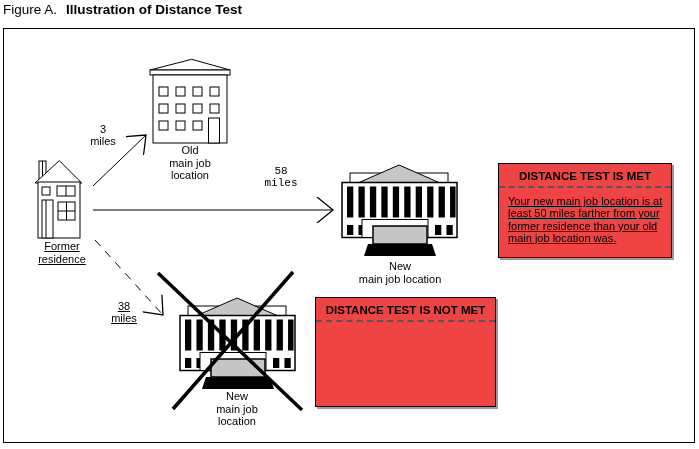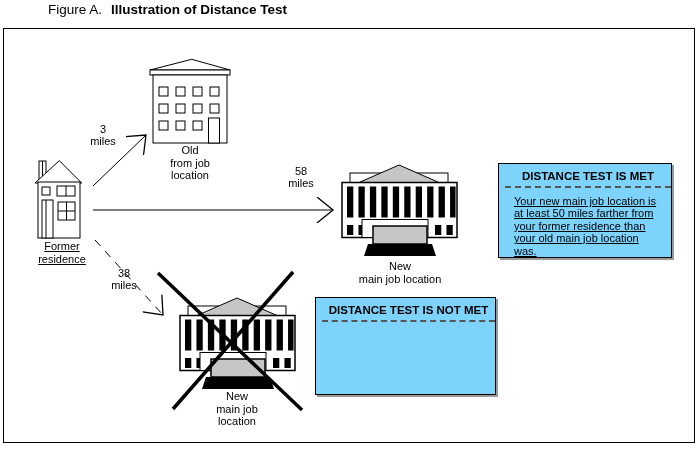--- a/index.html
+++ b/index.html
@@ -5,40 +5,40 @@
   :root{
     --ink:#000000;
     --gray:#c6c6c6;
     --shadow:#9a9a9a;
   }
   html,body{margin:0;padding:0;background:#ffffff;}
   .stage{
     position:relative;width:699px;height:449px;background:#ffffff;overflow:hidden;
     font-family:"Liberation Sans",sans-serif;color:var(--ink);
   }
-  .figure-title{position:absolute;left:3px;top:2px;font-size:13.5px;white-space:nowrap;margin-left:45px;}
+  .figure-title{position:absolute;left:3px;top:2px;font-size:13.5px;white-space:nowrap;}
   .figure-title .fig-label{font-weight:normal;}
   .figure-title .fig-text{font-weight:bold;margin-left:9px;}
   .frame{
     position:absolute;left:3px;top:28px;width:692px;height:415px;
     border:1px solid var(--ink);box-sizing:border-box;background:#ffffff;
   }
   .layer{position:absolute;left:0;top:0;width:699px;height:449px;pointer-events:none;}
   .abs{position:absolute;}
   .node-label{
     position:absolute;font-size:11px;line-height:12.5px;text-align:center;
     white-space:pre-line;color:var(--ink);
   }
   .dist-label{
     position:absolute;font-size:11px;line-height:12px;text-align:center;
     white-space:pre-line;color:var(--ink);
   }
   .callout{
-    position:absolute;background:#7dd3fc;border:1px solid var(--ink);
-    box-sizing:border-box;box-shadow:2px 2px 0 var(--shadow);padding-left:6px;
+    position:absolute;background:#ef4444;border:1px solid var(--ink);
+    box-sizing:border-box;box-shadow:2px 2px 0 var(--shadow);
   }
   .callout-header{font-weight:bold;font-size:11.5px;text-align:center;padding:6px 4px 4px 4px;}
   .callout-divider{border-top:2px dashed #555555;height:0;}
   .callout-body{font-size:11px;line-height:12.4px;padding:7px 8px 4px 9px;text-decoration:underline;}
   
   .w{fill:#ffffff;stroke:var(--ink);stroke-width:1;}
   .w2{fill:#ffffff;stroke:var(--ink);stroke-width:1.5;}
   .g{fill:var(--gray);stroke:var(--ink);stroke-width:1;}
   .g2{fill:var(--gray);stroke:var(--ink);stroke-width:1.5;}
   .b{fill:var(--ink);}
@@ -95,21 +95,21 @@
     <rect class="w" x="12" y="47" width="9" height="9"></rect>
     <rect class="w" x="29" y="47" width="9" height="9"></rect>
     <rect class="w" x="46" y="47" width="9" height="9"></rect>
     <rect class="w" x="63" y="47" width="9" height="9"></rect>
     <rect class="w" x="12" y="64" width="9" height="9"></rect>
     <rect class="w" x="29" y="64" width="9" height="9"></rect>
     <rect class="w" x="46" y="64" width="9" height="9"></rect>
     <rect class="w" x="61.5" y="61" width="11" height="25"></rect>
   </svg>
   <div class="node-label" style="left:142px;top:144px;width:96px;">Old
-from job
+main job
 location</div>
 
   <svg class="abs" style="left:340px;top:163px;" width="120" height="95" viewBox="0 0 120 95">
     <rect class="w" x="10" y="10" width="98" height="10"></rect>
     <polygon class="g" points="59,2 99,19.5 19,19.5"></polygon>
     <rect class="w2" x="2" y="19.5" width="115" height="55"></rect>
     <g class="b">
       <rect x="7" y="23.5" width="6.3" height="31"></rect>
         <rect x="18.45" y="23.5" width="6.3" height="31"></rect>
       <rect x="29.9" y="23.5" width="6.3" height="31"></rect>
@@ -163,29 +163,29 @@
   <svg class="abs" style="left:153px;top:268px;" width="155" height="146" viewBox="0 0 155 146">
     <line class="xln" x1="5" y1="5" x2="149" y2="142"></line>
     <line class="xln" x1="140" y1="4" x2="20" y2="141"></line>
   </svg>
   <div class="node-label" style="left:187px;top:390px;width:100px;">New
 main job
 location</div>
 
   <div class="dist-label" style="left:78px;top:123px;width:50px;">3
 miles</div>
-  <div class="dist-label" style="left:276px;top:165px;width:50px;">58
+  <div class="dist-label" style="left:256px;top:165px;width:50px;font-family:Liberation Mono, monospace;">58
 miles</div>
-  <div class="dist-label" style="left:99px;top:267px;width:50px;">38
+  <div class="dist-label" style="left:99px;top:300px;width:50px;text-decoration:underline;">38
 miles</div>
 
   <div class="callout" style="left:498px;top:163px;width:174px;height:95px;">
     <div class="callout-header">DISTANCE TEST IS MET</div>
     <div class="callout-divider"></div>
     <div class="callout-body">Your new main job location is at least 50 miles farther from your former residence than your old main job location was.</div>
   </div>
 
-  <div class="callout" style="left:315px;top:297px;width:181px;height:98px;">
+  <div class="callout" style="left:315px;top:297px;width:181px;height:110px;">
     <div class="callout-header">DISTANCE TEST IS NOT MET</div>
     <div class="callout-divider"></div>
   </div>
 
 </div>
 
 </body></html>

